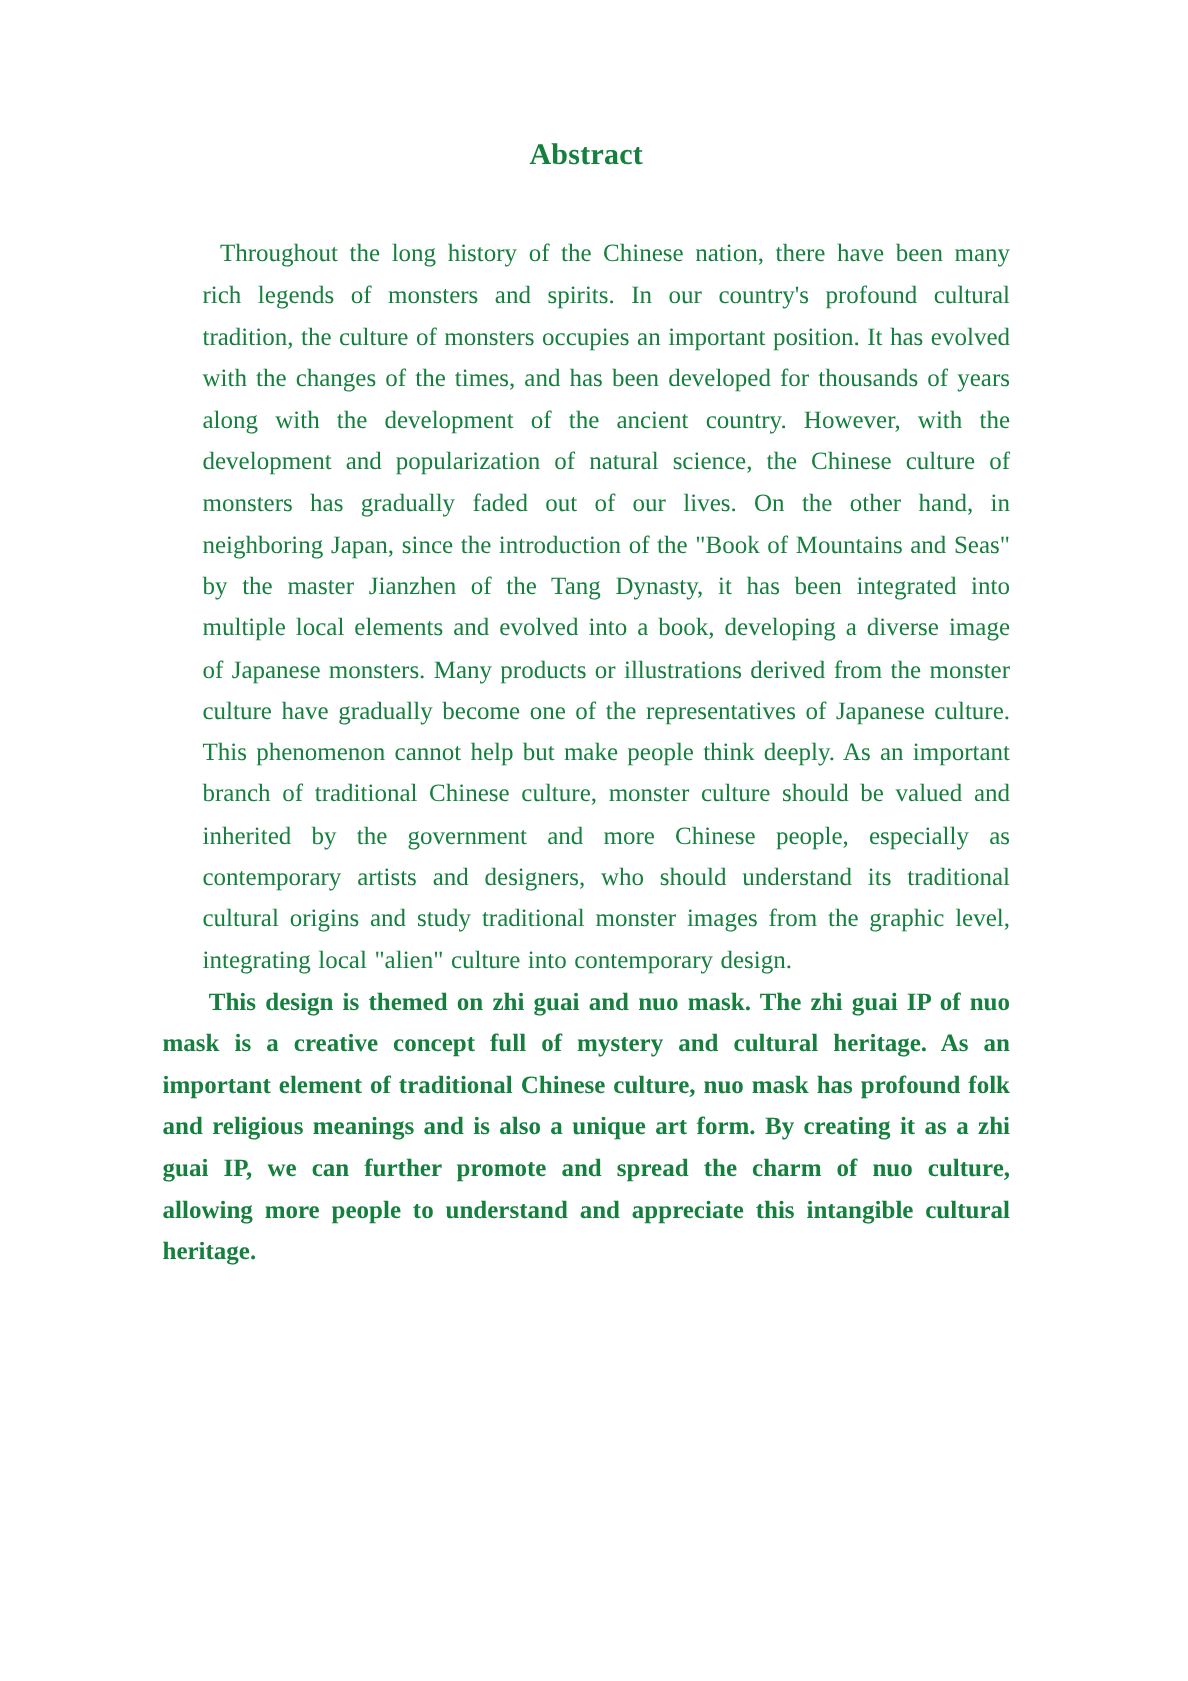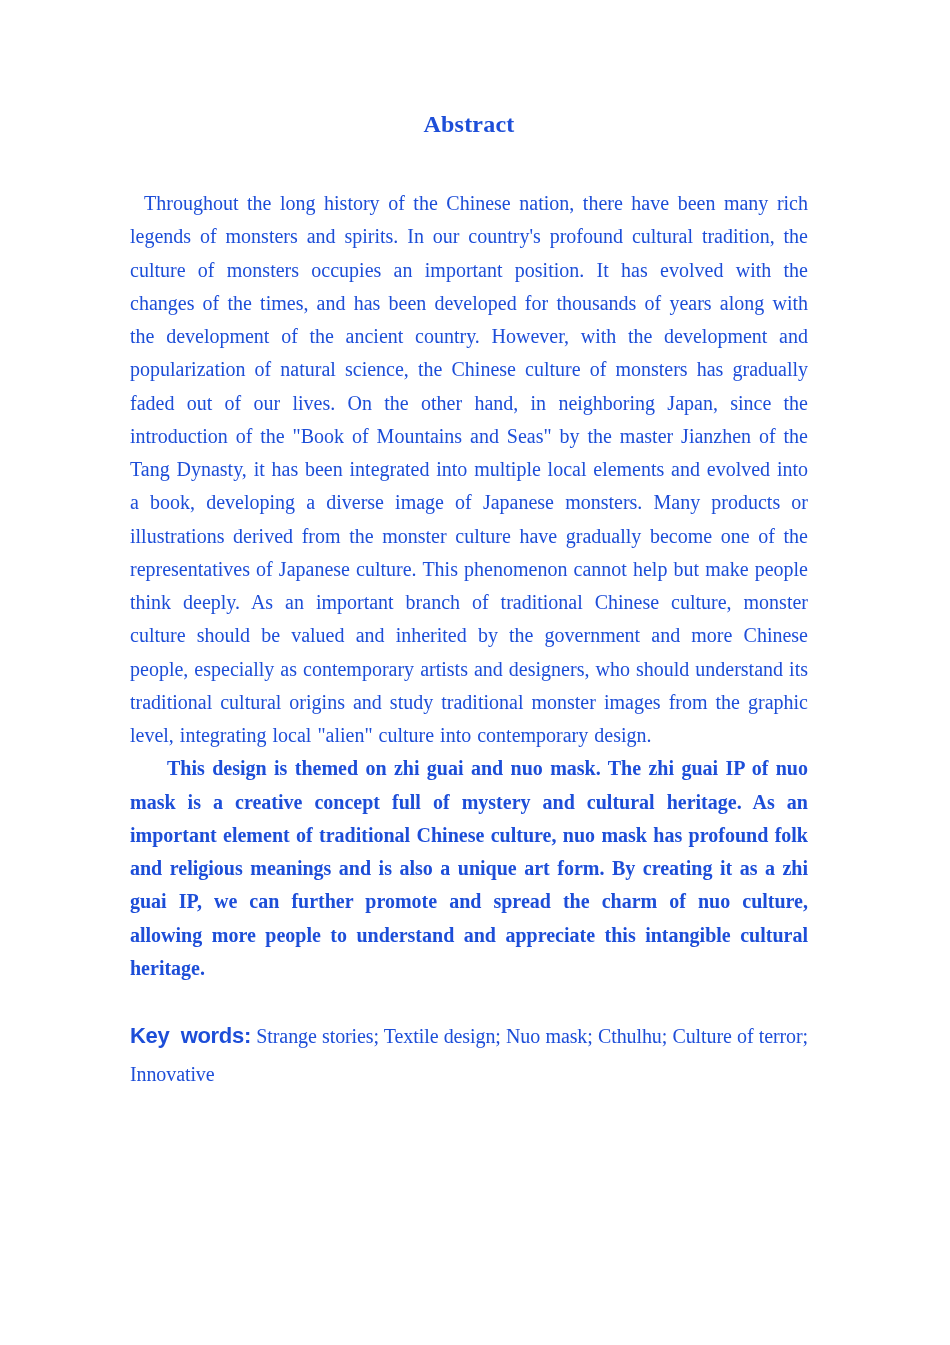--- a/index.html
+++ b/index.html
@@ -8,39 +8,39 @@
     background: #ffffff;
   }
   .page {
     position: relative;
     width: 950px;
     height: 1345px;
     background: #ffffff;
     box-sizing: border-box;
     padding: 110px 142px 0 130px;
     font-family: "Liberation Serif", "DejaVu Serif", serif;
-    color: #1d4ed8;
+    color: #15803d;
     overflow: hidden;
   }
   .doc-title {
     font-size: 24px;
     line-height: 28px;
     font-weight: bold;
     text-align: center;
     margin: 0 0 49px 0;
     letter-spacing: 0.2px;
   }
   .body-para {
     font-size: 20px;
     line-height: 33.25px;
     text-align: justify;
     margin: 0;
     word-spacing: 1px;
   }
-  .indent-small { text-indent: 14px; }
+  .indent-small { text-indent: 14px; margin-left: 32px; }
   .indent-large { text-indent: 37px; font-weight: bold; }
   .keywords-para {
     margin: 32px 0 0 0;
     font-size: 20px;
     line-height: 38px;
     text-align: justify;
   }
   .kw-label {
     font-family: "Liberation Sans", "DejaVu Sans", sans-serif;
     font-weight: bold;
@@ -57,15 +57,14 @@
 <body>
 
 <div class="page">
 
   <h1 class="doc-title">Abstract</h1>
 
   <p class="body-para indent-small">Throughout the long history of the Chinese nation, there have been many rich legends of monsters and spirits. In our country's profound cultural tradition, the culture of monsters occupies an important position. It has evolved with the changes of the times, and has been developed for thousands of years along with the development of the ancient country. However, with the development and popularization of natural science, the Chinese culture of monsters has gradually faded out of our lives. On the other hand, in neighboring Japan, since the introduction of the "Book of Mountains and Seas" by the master Jianzhen of the Tang Dynasty, it has been integrated into multiple local elements and evolved into a book, developing a diverse image of Japanese monsters. Many products or illustrations derived from the monster culture have gradually become one of the representatives of Japanese culture. This phenomenon cannot help but make people think deeply. As an important branch of traditional Chinese culture, monster culture should be valued and inherited by the government and more Chinese people, especially as contemporary artists and designers, who should understand its traditional cultural origins and study traditional monster images from the graphic level, integrating local "alien" culture into contemporary design.</p>
 
   <p class="body-para indent-large">This design is themed on zhi guai and nuo mask. The zhi guai IP of nuo mask is a creative concept full of mystery and cultural heritage. As an important element of traditional Chinese culture, nuo mask has profound folk and religious meanings and is also a unique art form. By creating it as a zhi guai IP, we can further promote and spread the charm of nuo culture, allowing more people to understand and appreciate this intangible cultural heritage.</p>
 
-  <p class="keywords-para"><span class="kw-label">Key words:</span> <span class="kw-text">Strange stories; Textile design; Nuo mask; Cthulhu; Culture of terror; Innovative</span></p>
 
 </div>
 
 </body></html>

